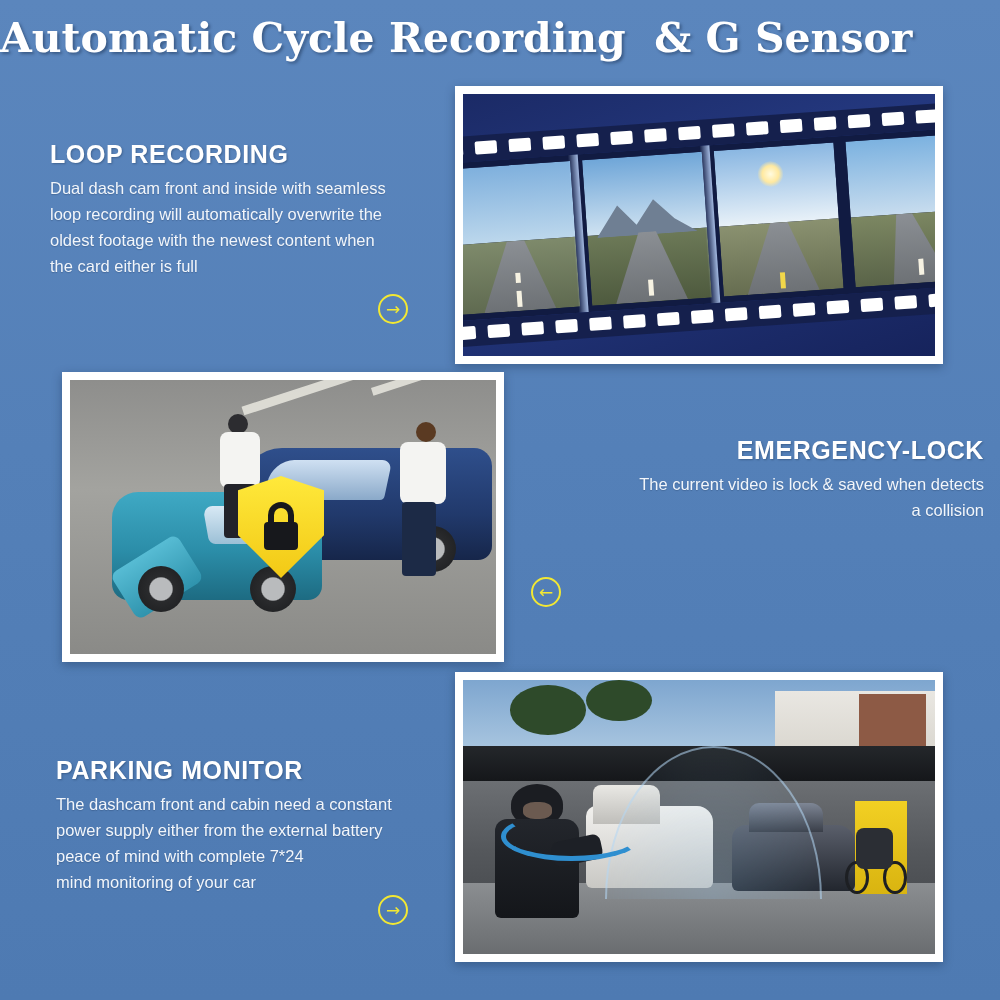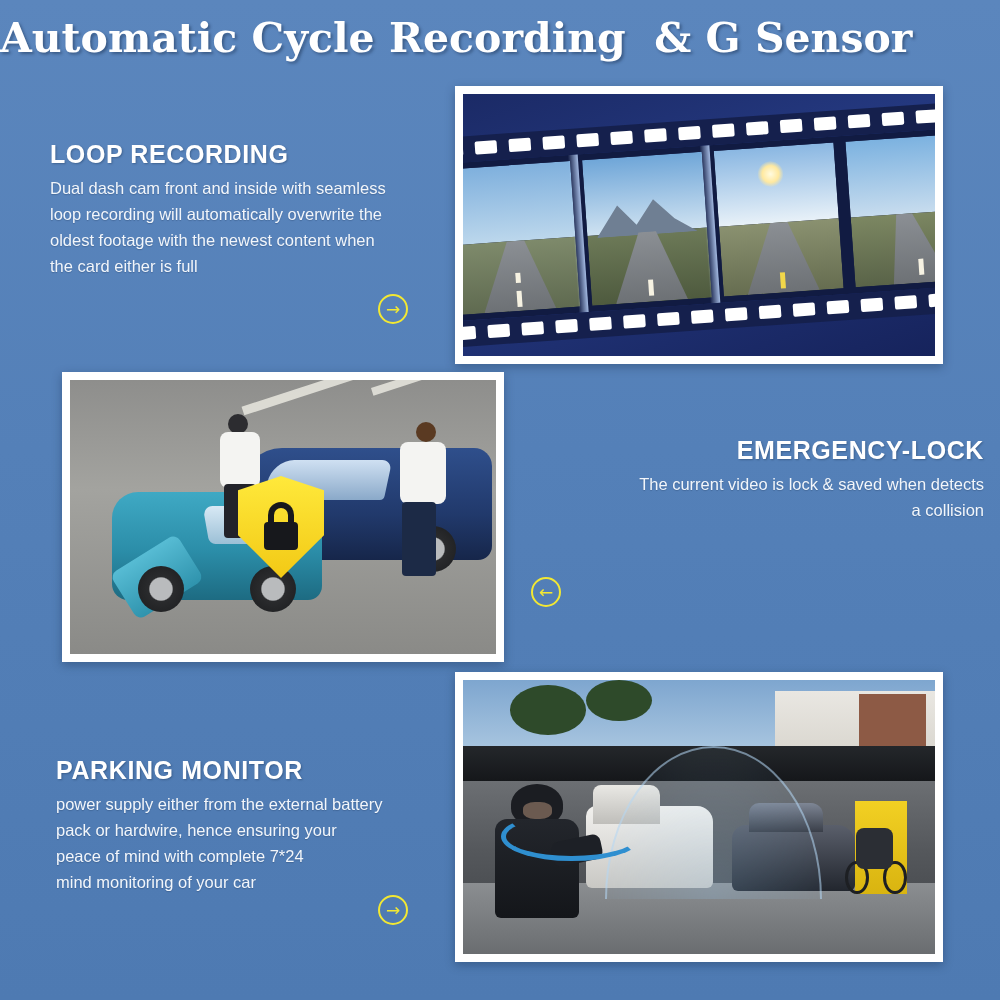--- a/index.html
+++ b/index.html
@@ -465,21 +465,21 @@
         <div class="w" style="left:0"></div>
         <div class="w" style="right:0"></div>
         <div class="rider"></div>
       </div>
     </div>
   </div>
 
   <div style="position:absolute; left:56px; top:756px; width:420px;">
     <div class="block-heading">PARKING MONITOR</div>
     <div class="block-body">
+      <div>The dashcam front and cabin need a constant</div>
       <div>power supply either from the external battery</div>
-      <div>pack or hardwire, hence ensuring your</div>
       <div>peace of mind with complete 7*24</div>
       <div>mind monitoring of your car</div>
     </div>
   </div>
   <div class="arrow-circle" style="left:378px; top:895px;">→</div>
 
 </div>
 
 </body></html>

